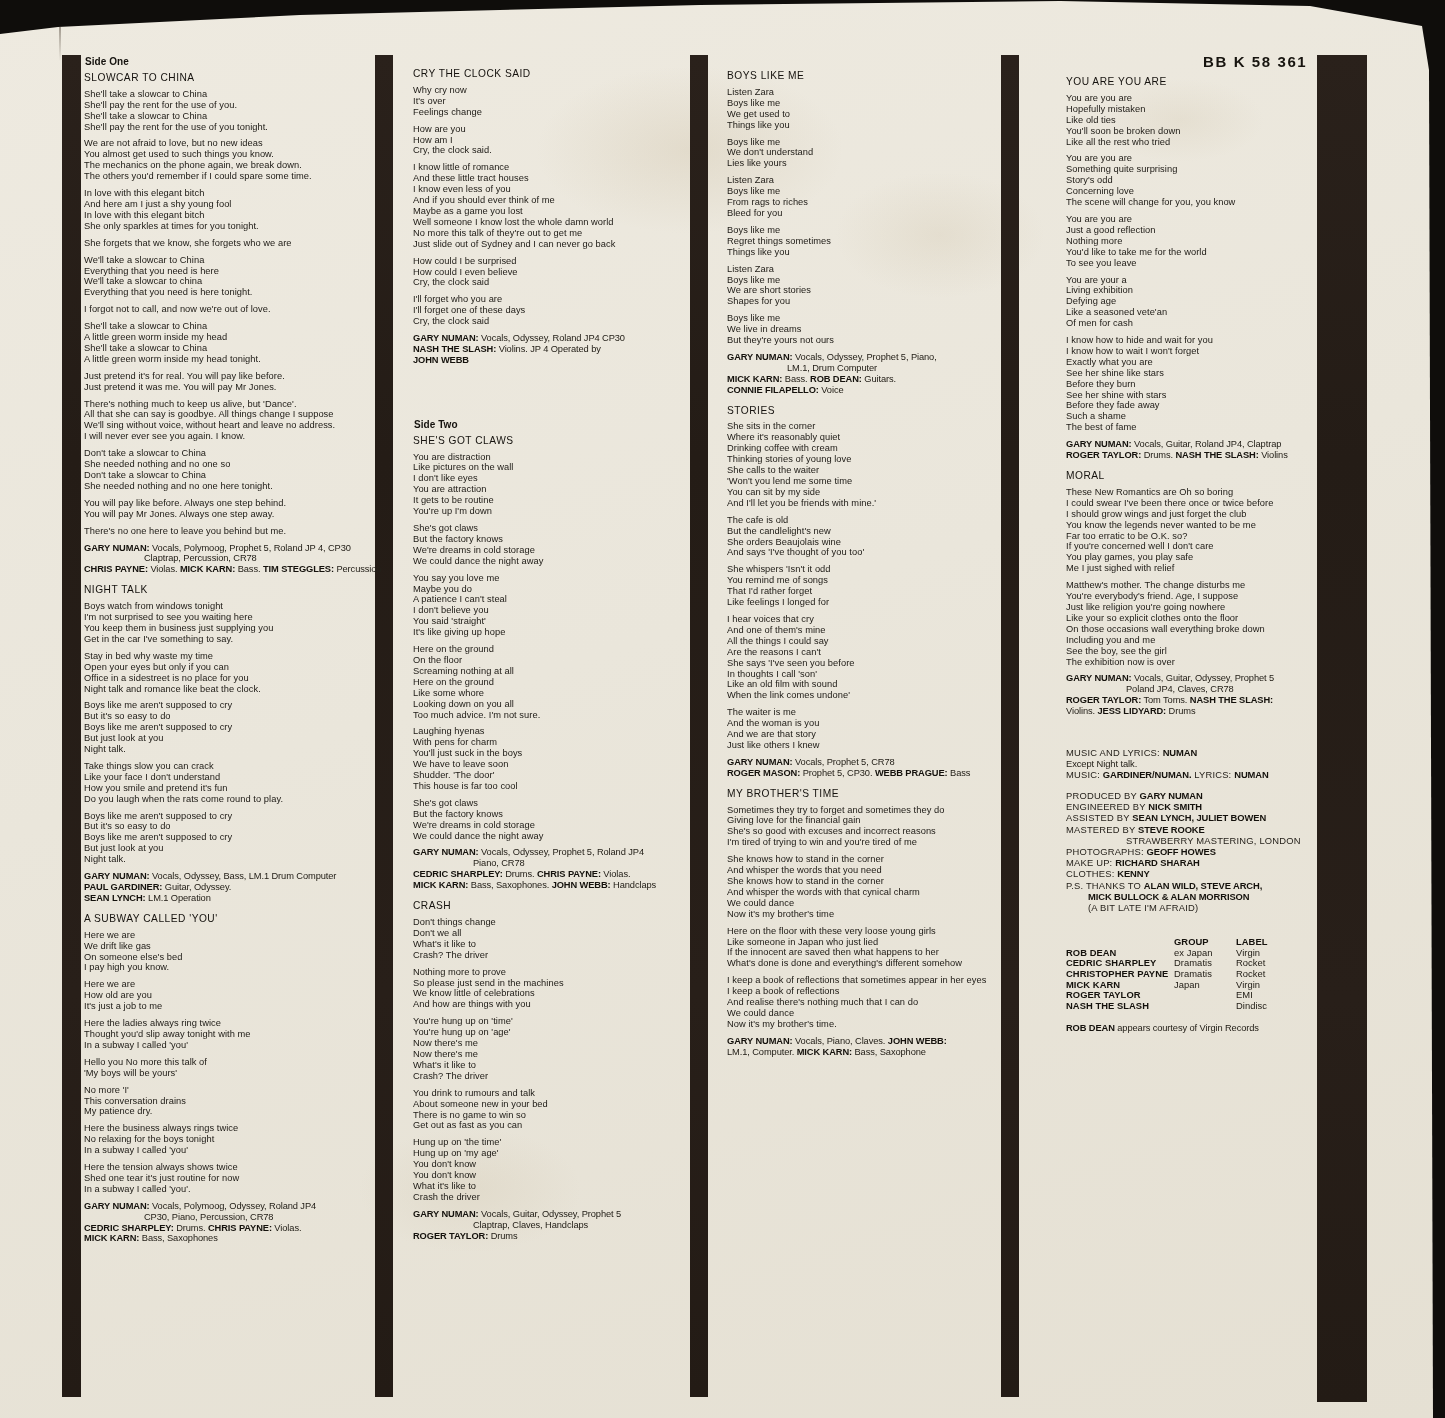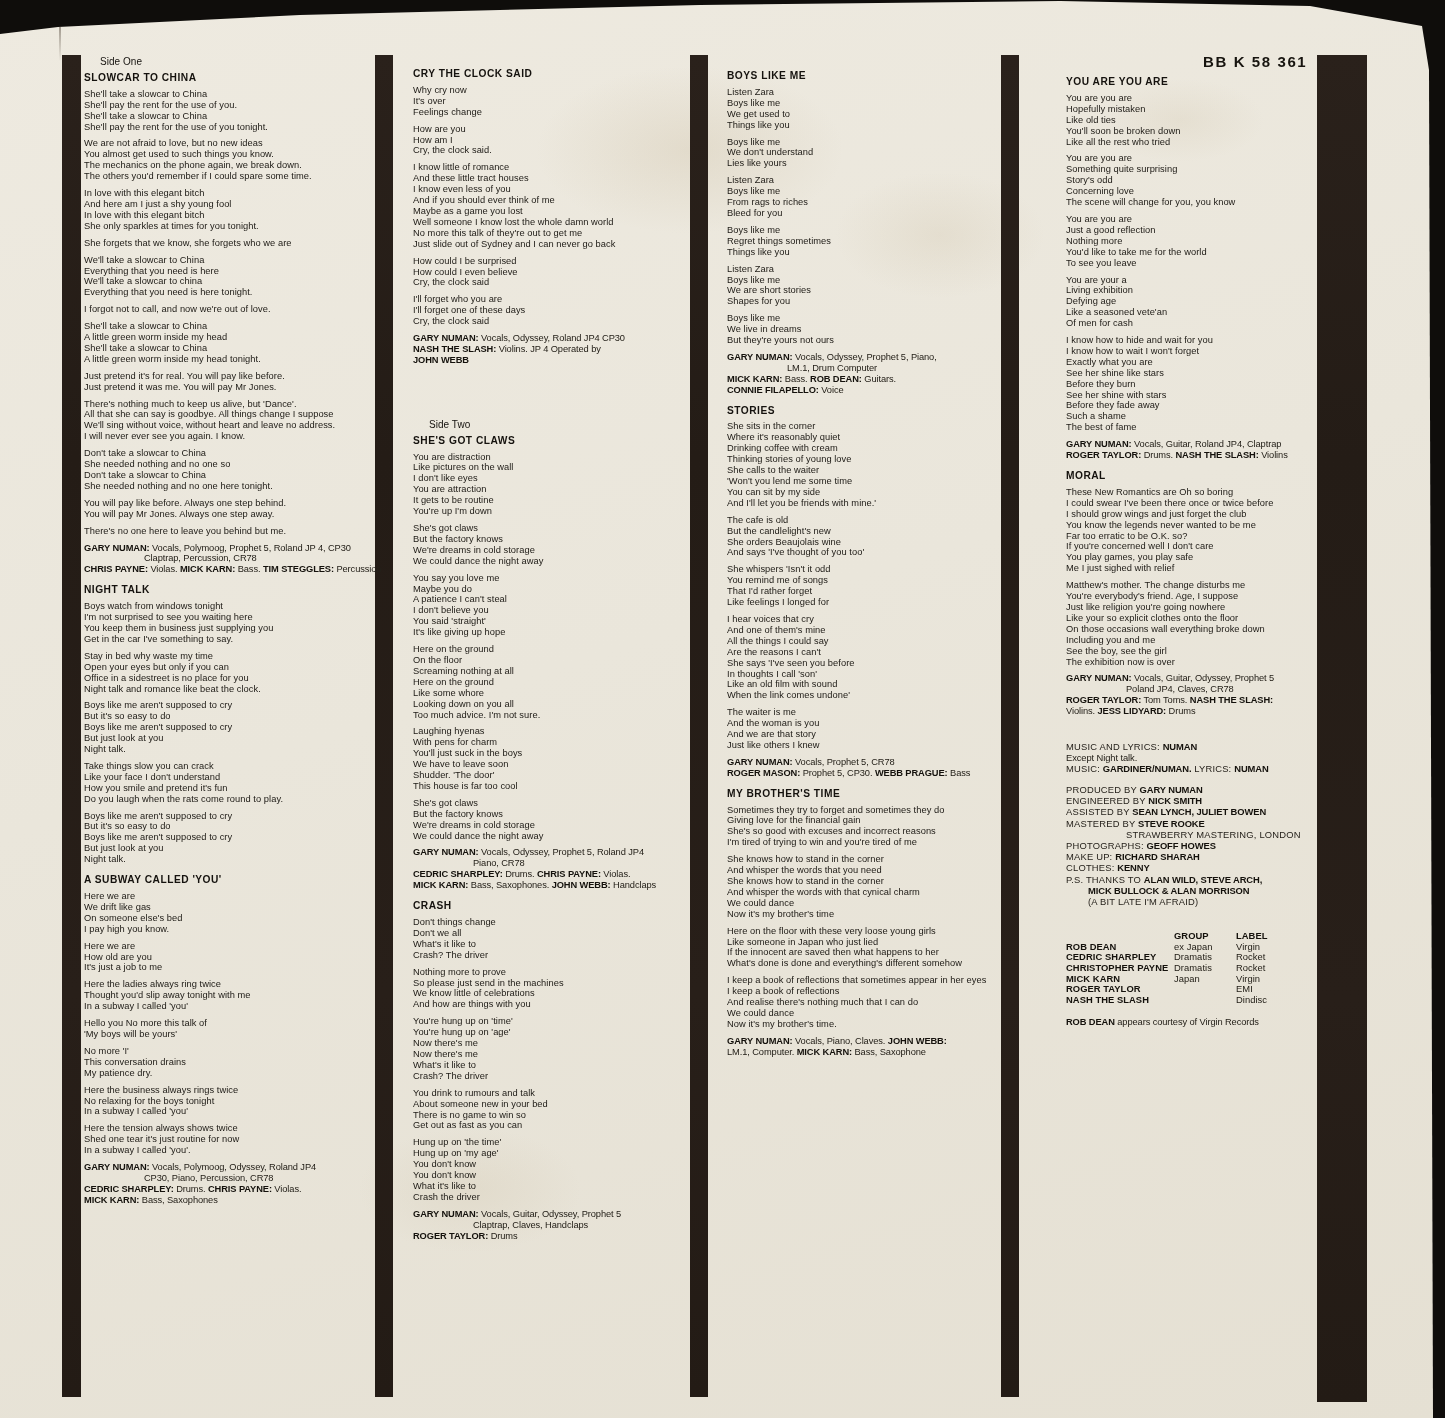--- a/index.html
+++ b/index.html
@@ -27,36 +27,36 @@
   #bar-3{left:690px;width:18px}
   #bar-4{left:1001px;width:18px}
   #bar-5{left:1317px;width:50px;height:1347px}
   .catalog{position:absolute;left:1203px;top:53px;font-size:15px;font-weight:bold;
     color:#17140f;letter-spacing:1.6px;white-space:nowrap}
   .col{position:absolute;color:#1d1a15;font-size:9.3px;line-height:10.9px;letter-spacing:.05px}
   #col-0{left:84px;top:57px;width:291px}
   #col-1{left:413px;top:69px;width:276px}
   #col-2{left:727px;top:71px;width:273px}
   #col-3{left:1066px;top:77px;width:249px}
-  .side-label{font-weight:normal;font-size:10px;color:#15120e;margin:0 16px 5px}
+  .side-label{font-weight:bold;font-size:10px;color:#15120e;margin:0 1px 5px}
   .mt-lg{margin-top:54px}
-  .song-title{font-size:10.2px;font-weight:bold;letter-spacing:.5px;margin:10px 0 5px;color:#15120e}
+  .song-title{font-size:10.2px;font-weight:normal;letter-spacing:.5px;margin:10px 0 5px;color:#15120e}
   .song-title:first-child{margin-top:0}
   .side-label + .song-title{margin-top:0}
   .stanza{margin:0 0 6px}
   .line{white-space:nowrap}
   .credits{margin:3px 0 10px}
   .credit-line{white-space:nowrap;letter-spacing:-.1px}
   .seg-b{font-weight:bold;color:#14110c}
   .seg-r{color:#242019}
   .seg-c{color:#26221c;letter-spacing:.2px}
   .in1{padding-left:22px}
   .in2{padding-left:60px}
   .caps-block{font-size:9.4px;line-height:11.2px}
-  .music-block{margin-top:24px;font-size:9.4px;line-height:11px}
+  .music-block{margin-top:30px;font-size:9.4px;line-height:11px}
   .band-table{margin-top:24px;font-size:9.4px;line-height:10.6px}
   .t-row{display:flex}
   .t-cell{white-space:nowrap}
   .t-cell.c0{width:108px;font-weight:bold;color:#14110c}
   .t-cell.c1{width:62px;color:#242019}
   .t-cell.c2{width:72px;color:#242019}
   .t-head .t-cell{font-weight:bold;color:#14110c}
   .note-line{margin-top:12px}
 </style>
 </head>
@@ -162,20 +162,25 @@
         <div class="line">Like your face I don't understand</div>
         <div class="line">How you smile and pretend it's fun</div>
         <div class="line">Do you laugh when the rats come round to play.</div>
       </div>
       <div class="stanza">
         <div class="line">Boys like me aren't supposed to cry</div>
         <div class="line">But it's so easy to do</div>
         <div class="line">Boys like me aren't supposed to cry</div>
         <div class="line">But just look at you</div>
         <div class="line">Night talk.</div>
+      </div>
+      <div class="credits">
+        <div class="credit-line"><span class="seg-b">GARY NUMAN:</span><span class="seg-r"> Vocals, Odyssey, Bass, LM.1 Drum Computer</span></div>
+        <div class="credit-line"><span class="seg-b">PAUL GARDINER:</span><span class="seg-r"> Guitar, Odyssey.</span></div>
+        <div class="credit-line"><span class="seg-b">SEAN LYNCH:</span><span class="seg-r"> LM.1 Operation</span></div>
       </div>
       <h2 class="song-title">A SUBWAY CALLED 'YOU'</h2>
       <div class="stanza">
         <div class="line">Here we are</div>
         <div class="line">We drift like gas</div>
         <div class="line">On someone else's bed</div>
         <div class="line">I pay high you know.</div>
       </div>
       <div class="stanza">
         <div class="line">Here we are</div>

